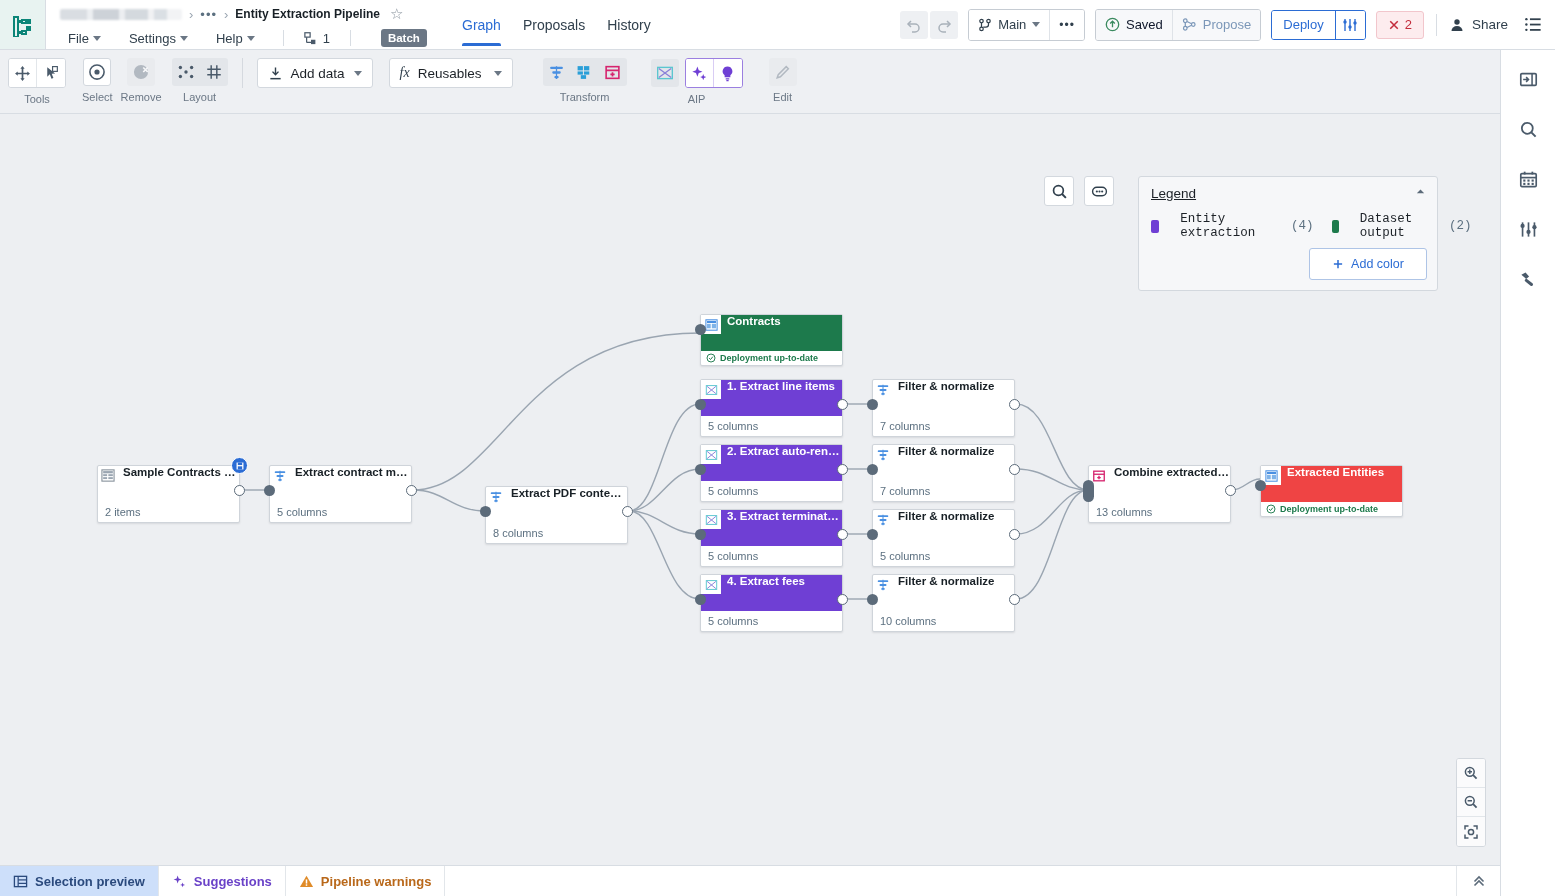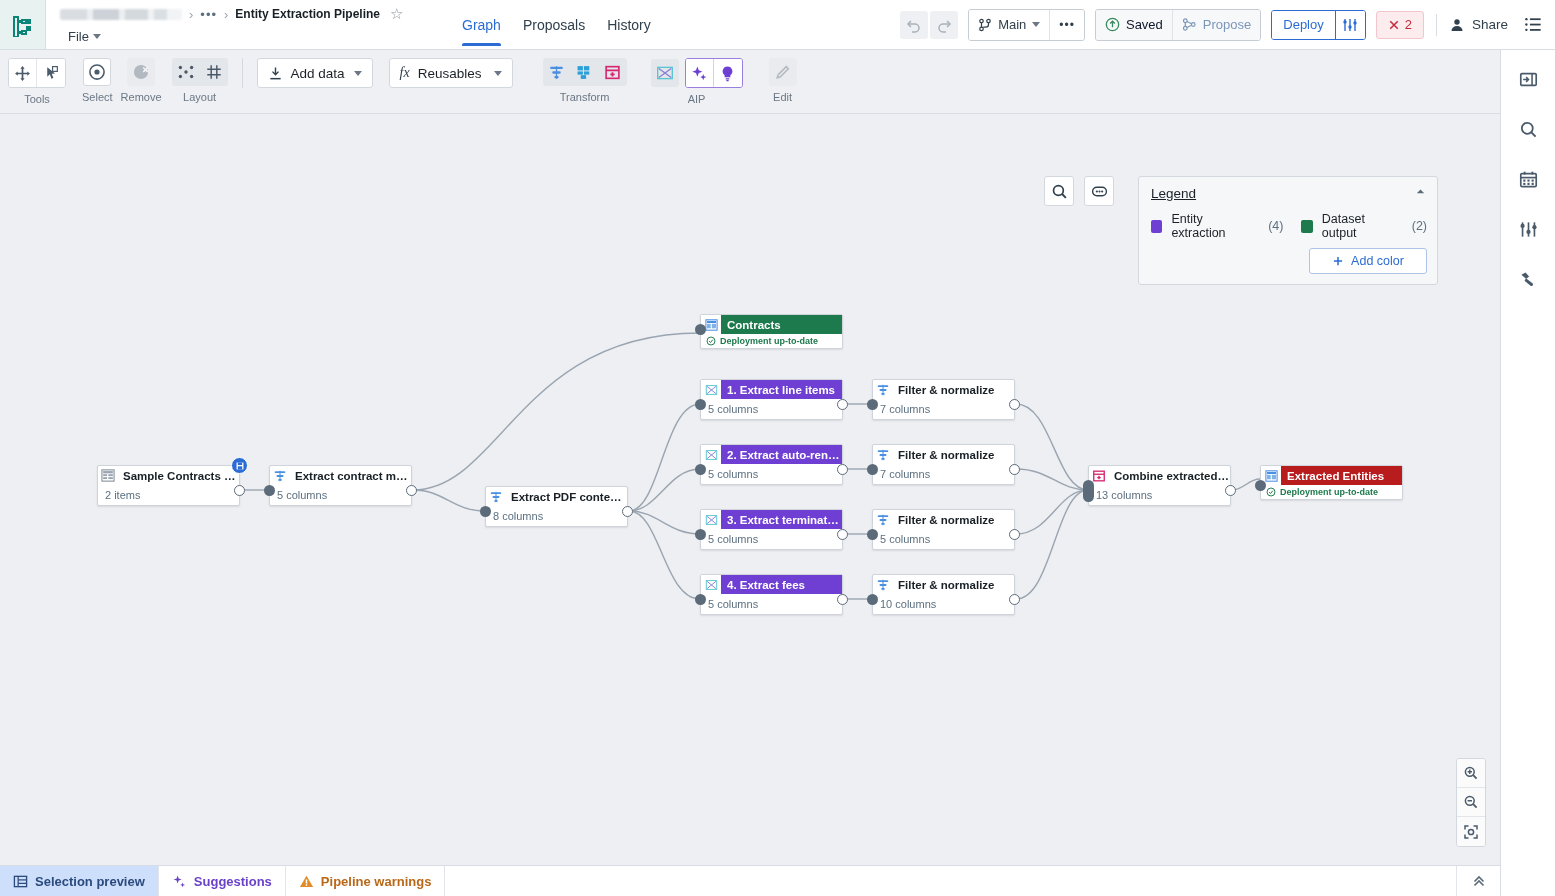--- a/index.html
+++ b/index.html
@@ -33,21 +33,21 @@
     width: 122px; height: 11px; border-radius: 2px;
     background: linear-gradient(90deg,#d9dde2 0 22%, #eceef1 22% 27%, #cdd2d8 27% 48%,
       #eceef1 48% 53%, #d4d9de 53% 72%, #f0f1f3 72% 77%, #dadfe4 77% 88%, #f2f3f5 88% 100%);
     filter: blur(1.1px);
   }
   .crumb-sep { color: #9aa5b1; font-size: 13px; }
   .crumb-dots { color: #5c7080; letter-spacing: 1px; font-size: 13px; }
   .page-title { font-weight: bold; font-size: 12px; color: #182026; white-space: nowrap; }
   .star { color: #8a949e; font-size: 15px; margin-left: 3px; }
 
-  .menurow { display: flex; gap: 18px; height: 24px; margin-top: 2px; flex-direction: column; }
+  .menurow { display: flex; align-items: center; gap: 12px; height: 24px; margin-top: 2px; }
   .menu-item {
     display: flex; align-items: center; gap: 4px;
     padding: 3px 8px; border-radius: 2px; color: #31404d; font-size: 13px;
   }
   .caret-dn {
     width: 0; height: 0; border-left: 4px solid transparent; border-right: 4px solid transparent;
     border-top: 5px solid #6b7785;
   }
   .menu-divider { width: 1px; height: 16px; background: #d8dde3; margin: 0 8px; }
   .branchcount { display: flex; align-items: center; gap: 5px; color: #31404d; font-size: 13px; }
@@ -127,21 +127,21 @@
   
   .canvas {
     position: absolute; top: 114px; left: 0; width: 1500px; height: 751px;
     background: #edeff2; overflow: hidden;
   }
   .canvas-svg { position: absolute; top: 0; left: 0; }
 
   
   .node { position: absolute; background: #fff; border: 1px solid #cfd4da;
     border-radius: 2px; box-shadow: 0 1px 2px rgba(16,22,26,.10); }
-  .node-head { display: flex; align-items: center; height: 19px; }
+  .node-head { display: flex; align-items: flex-start; height: 36px; }
   .node-icon { width: 20px; height: 19px; display: flex; align-items: center; justify-content: center;
     flex: 0 0 20px; }
   .node-title { font-size: 11.5px; font-weight: bold; color: #182026; white-space: nowrap;
     overflow: hidden; text-overflow: ellipsis; padding-left: 5px; flex: 1; }
   .node-head.accent { color: #fff; }
   .node-head.accent .node-title { color: #fff; padding-left: 6px; }
   .node-sub { font-size: 11px; color: #5c7080; padding: 4px 0 4px 7px; white-space: nowrap; }
   .node-sub.deploy { display: flex; align-items: center; gap: 4px; color: #1d7a4c;
     font-size: 9px; font-weight: bold; padding: 2px 0 2px 5px; }
 
@@ -156,25 +156,25 @@
   }
 
   
   .legend {
     position: absolute; top: 62px; right: 62px; width: 300px;
     background: #f6f7f9; border: 1px solid #d3d8de; border-radius: 3px; padding: 8px 10px 10px 12px;
   }
   .legend-head { display: flex; align-items: center; justify-content: space-between; text-decoration: underline; }
   .legend-title { font-size: 13.5px; color: #1c2127; }
   .legend-rows { display: flex; align-items: center; margin-top: 11px; font-size: 12.5px; color: #1c2127; }
-  .lg-item { display: flex; align-items: center; gap: 9px; }
+  .lg-item { display: flex; align-items: center; gap: 21px; font-family: Liberation Mono, monospace; }
   .lg-swatch { width: 13px; height: 13px; border-radius: 2px; }
   .lg-count { color: #5c7080; margin-left: 10px; }
   .add-color {
-    margin-top: 8px; margin-left: 158px; height: 26px;
+    margin-top: 8px; margin-left: 158px; height: 32px;
     border: 1px solid #aec4e6; border-radius: 3px; background: #fff;
     display: flex; align-items: center; justify-content: center; gap: 7px;
     color: #2b6cd4; font-size: 12.5px;
   }
   .canvas-tools { position: absolute; top: 62px; right: 386px; display: flex; gap: 10px; }
   .ctool { width: 30px; height: 30px; background: #fff; border: 1px solid #d3d8de; border-radius: 3px;
     display: flex; align-items: center; justify-content: center; }
   .zoomstack {
     position: absolute; right: 14px; bottom: 18px; width: 30px;
     border: 1px solid #d3d8de; border-radius: 3px; overflow: hidden; background: #fff;
@@ -819,21 +819,21 @@
           </svg>
         </span>
         <span class="node-title">Combine extracted entiti…</span>
       </div>
       <div class="node-sub">13 columns</div>
       <div class="port multi" style="left:-6px; top:14px;"></div>
       <div class="port out" style="right:-6px; top:19px;"></div>
     </div>
 
     <div class="node" style="left:1260px; top:351px; width:143px;">
-      <div class="node-head accent" style="background:#b91c1c">
+      <div class="node-head accent" style="background:#ef4444">
         <span class="node-icon" style="background:#fff">
           <svg width="13" height="12" viewBox="0 0 16 15">
             <rect x="1" y="1" width="14" height="13" fill="none" stroke="#4a90e2" stroke-width="1.3"></rect>
             <rect x="2.4" y="2.4" width="11.2" height="2.6" fill="#4a90e2"></rect>
             <g fill="#7fb3e8">
                 <rect x="2.4" y="6" width="4.6" height="5.6"></rect>
                 <rect x="8.4" y="6" width="5.2" height="5.6"></rect>
               </g>
           </svg>
         </span>

